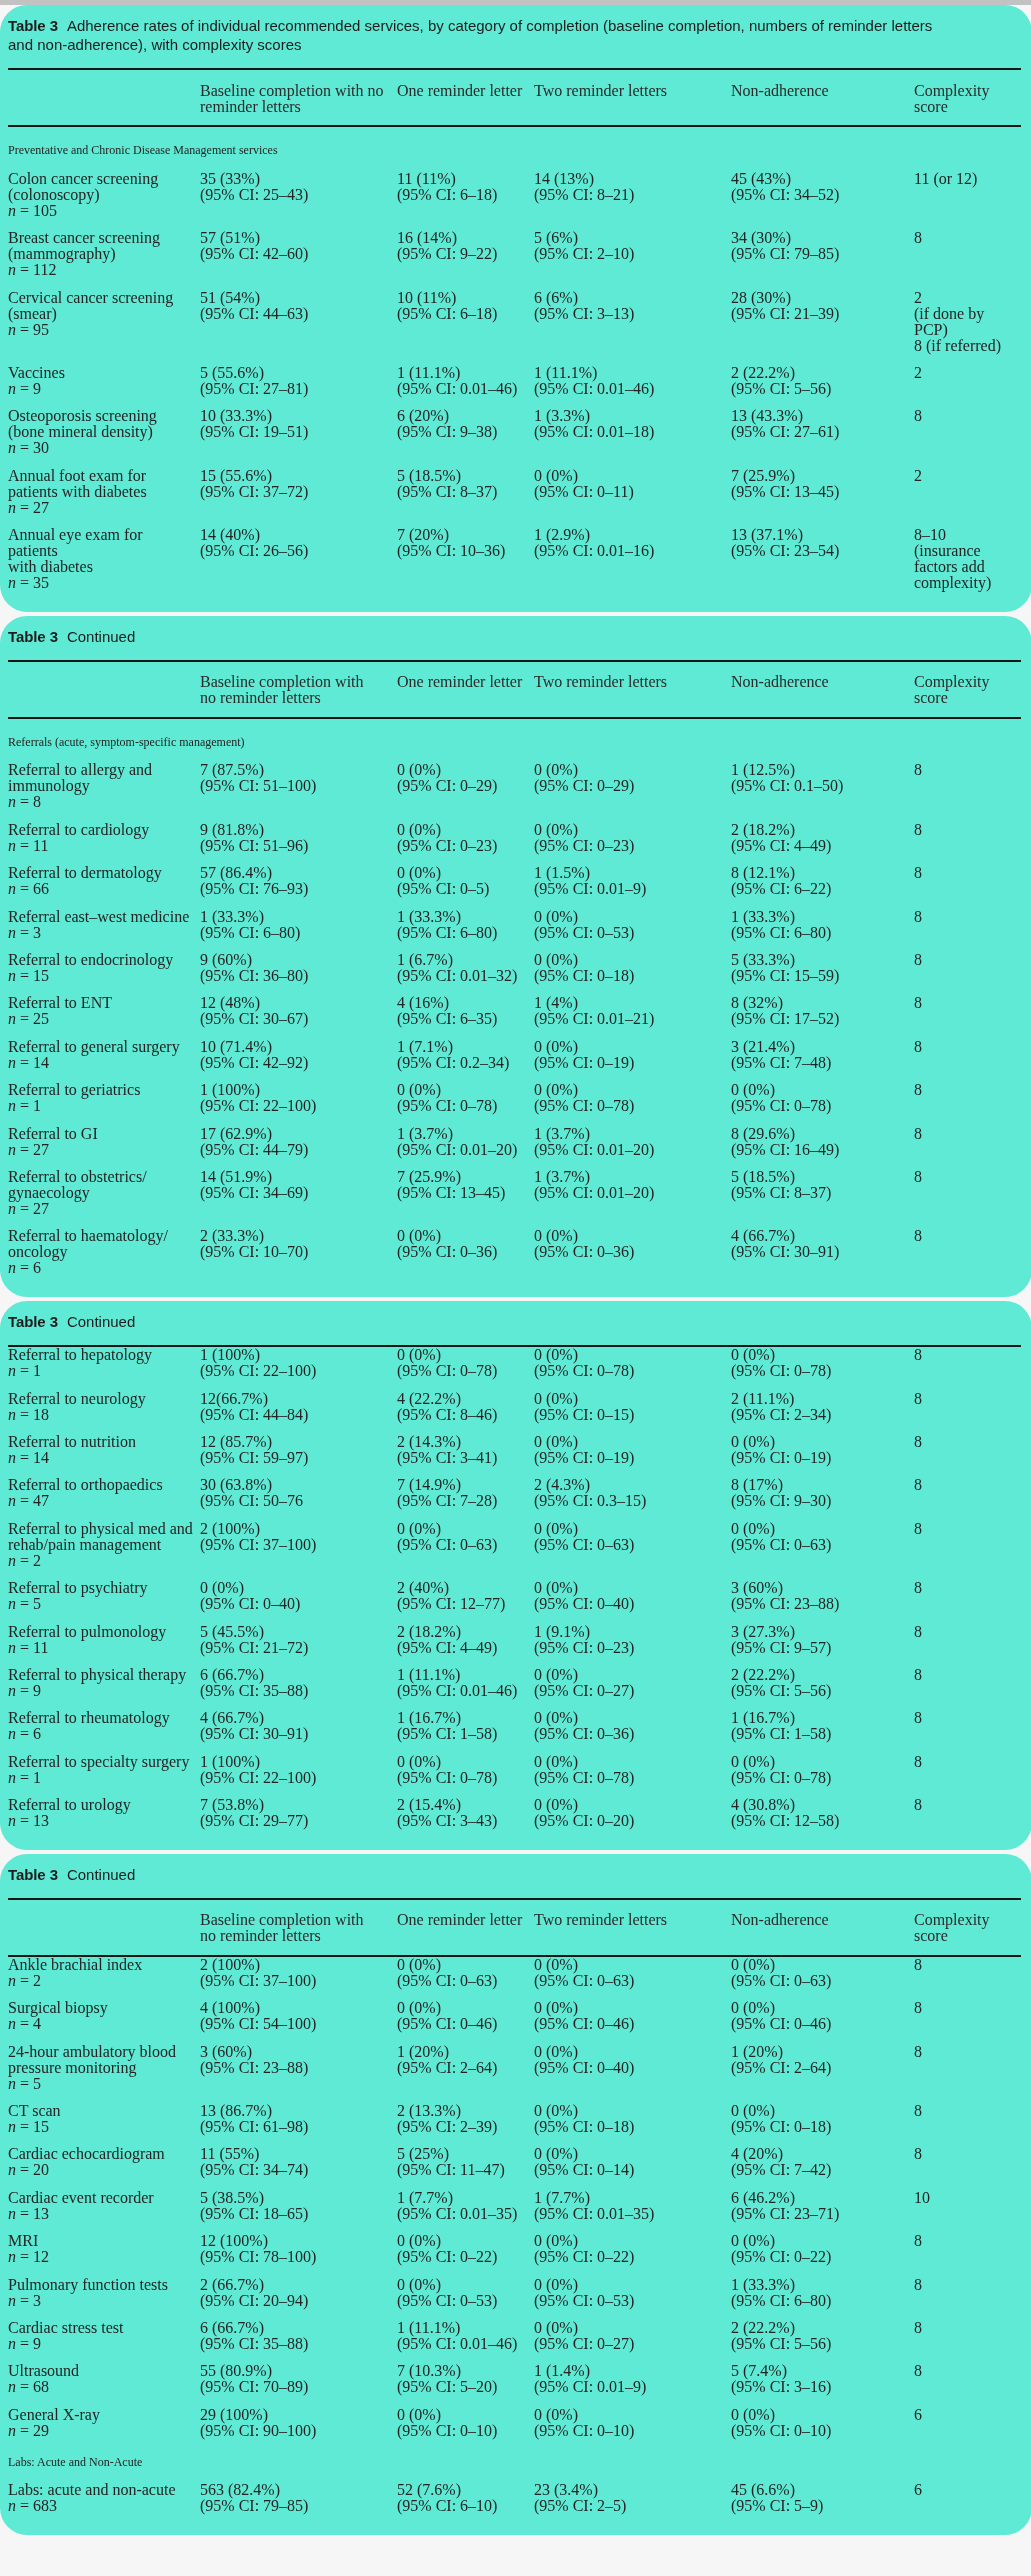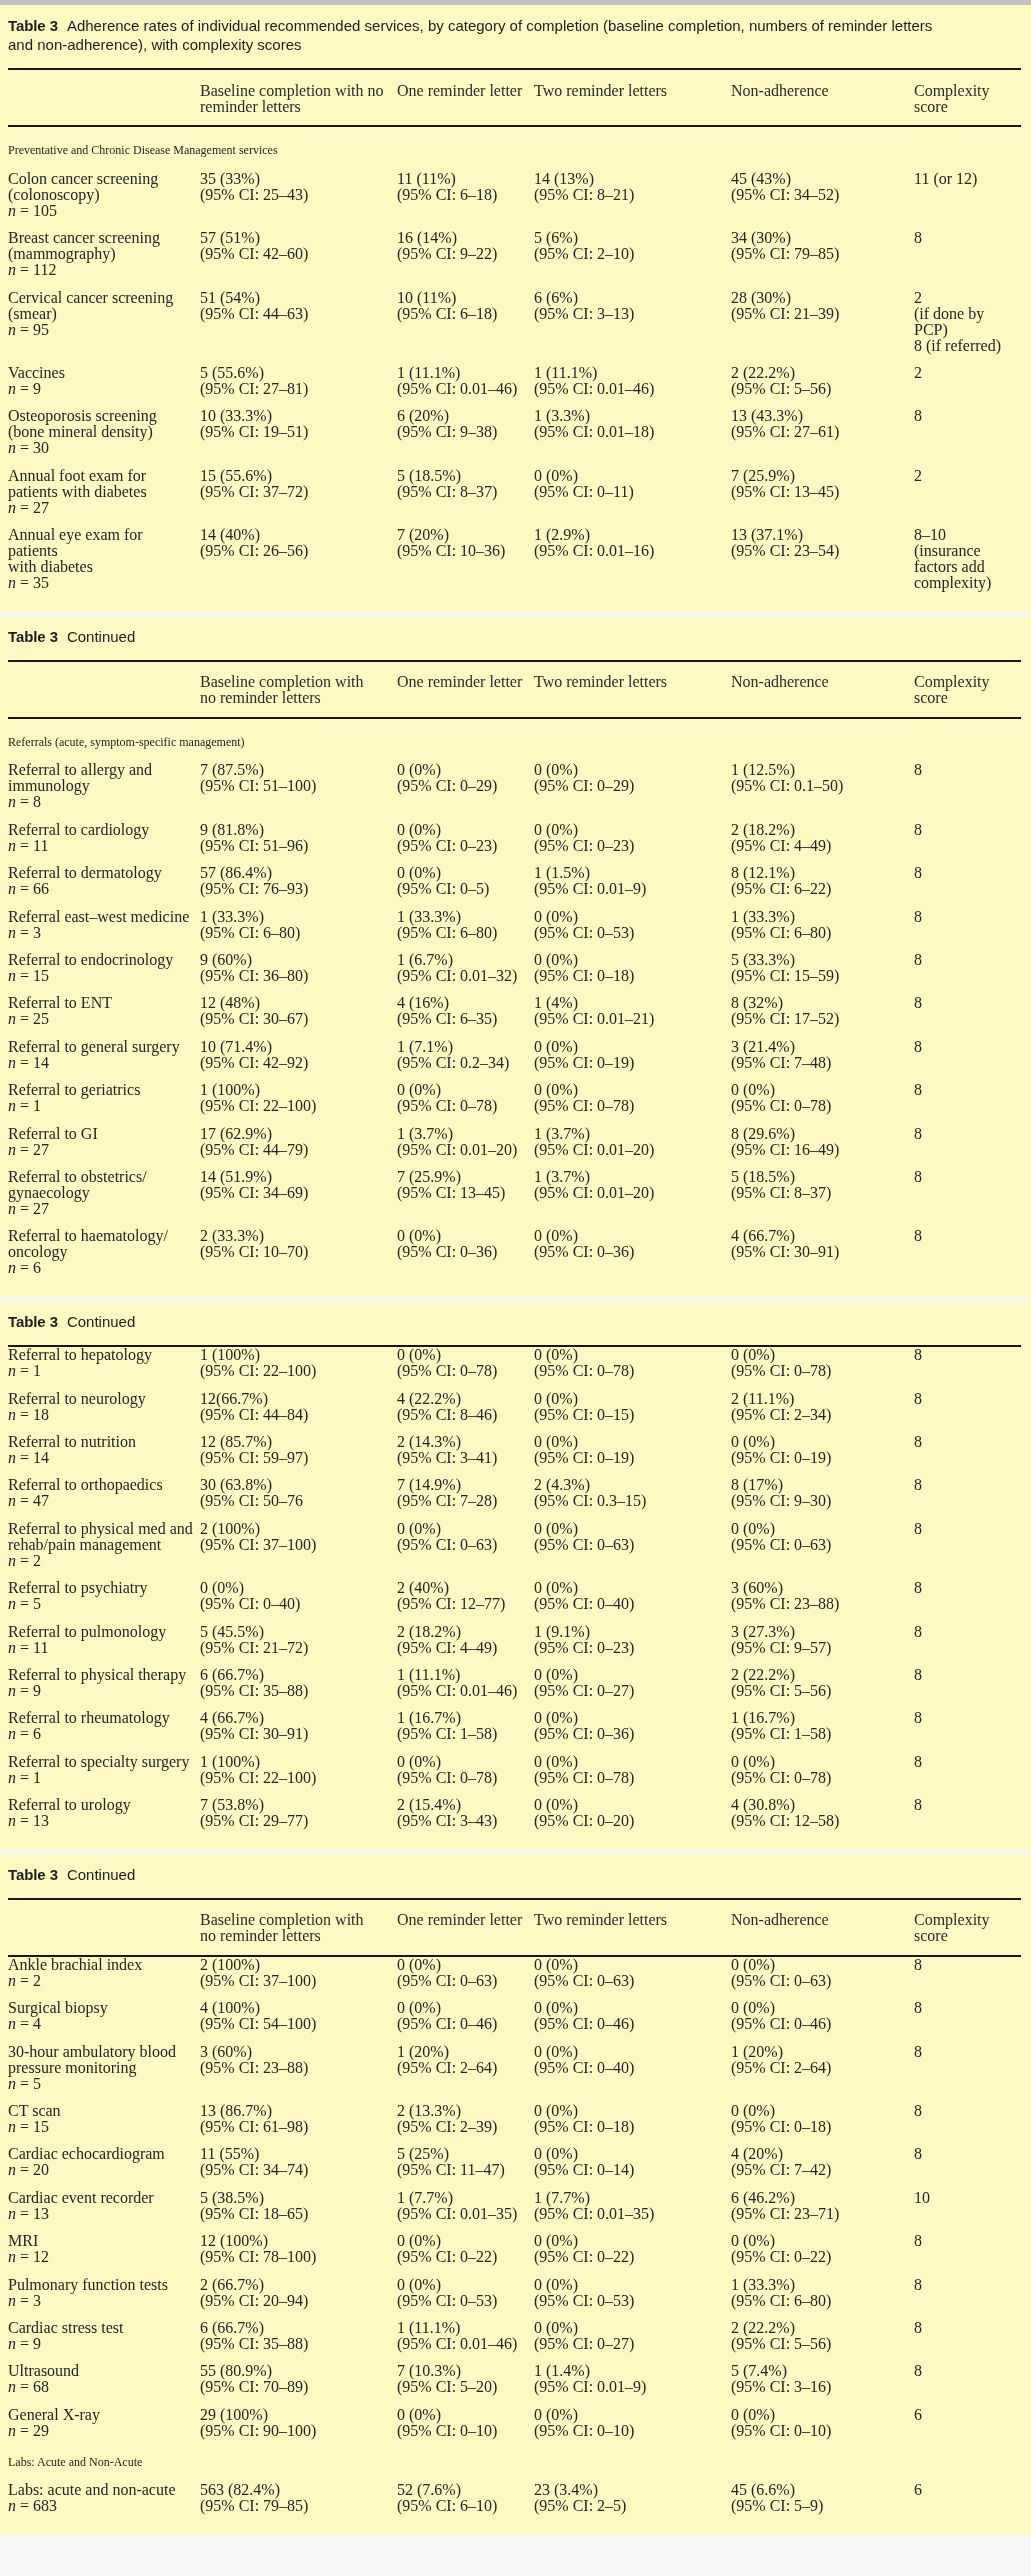--- a/index.html
+++ b/index.html
@@ -4,23 +4,24 @@
 <style>
   html,body{margin:0;padding:0;}
   body{
     width:1032px;
     background:#f6f6f6;
     font-family:"Liberation Serif", serif;
     color:#242424;
   }
   .top-strip{height:5.1px;background:#c2c2c2;}
   .block{
-    background:#fef9c3;
+    background:#5eead4;
     padding:0 11.4px 20.5px 8px;
     margin-bottom:4px;
+    border-radius:27px;
   }
   .block:last-child{margin-bottom:0;}
   .tbl-title{
     font-family:"Liberation Sans", sans-serif;
     font-size:15px;
     line-height:19px;
     padding-top:11.4px;
     margin-bottom:13.6px;
     color:#1d1d1d;
     max-width:1001px;
@@ -900,21 +901,21 @@
           <div class="cell">
             <span class="line">0 (0%)</span>
             <span class="line">(95% CI: 0–46)</span>
           </div>
           <div class="cell">
             <span class="line">8</span>
           </div>
         </div>
         <div class="grid row">
           <div class="cell">
-            <span class="line">30-hour ambulatory blood</span>
+            <span class="line">24-hour ambulatory blood</span>
             <span class="line">pressure monitoring</span>
             <span class="line"><span class="nvar">n</span><span> = 5</span></span>
           </div>
           <div class="cell">
             <span class="line">3 (60%)</span>
             <span class="line">(95% CI: 23–88)</span>
           </div>
           <div class="cell">
             <span class="line">1 (20%)</span>
             <span class="line">(95% CI: 2–64)</span>

